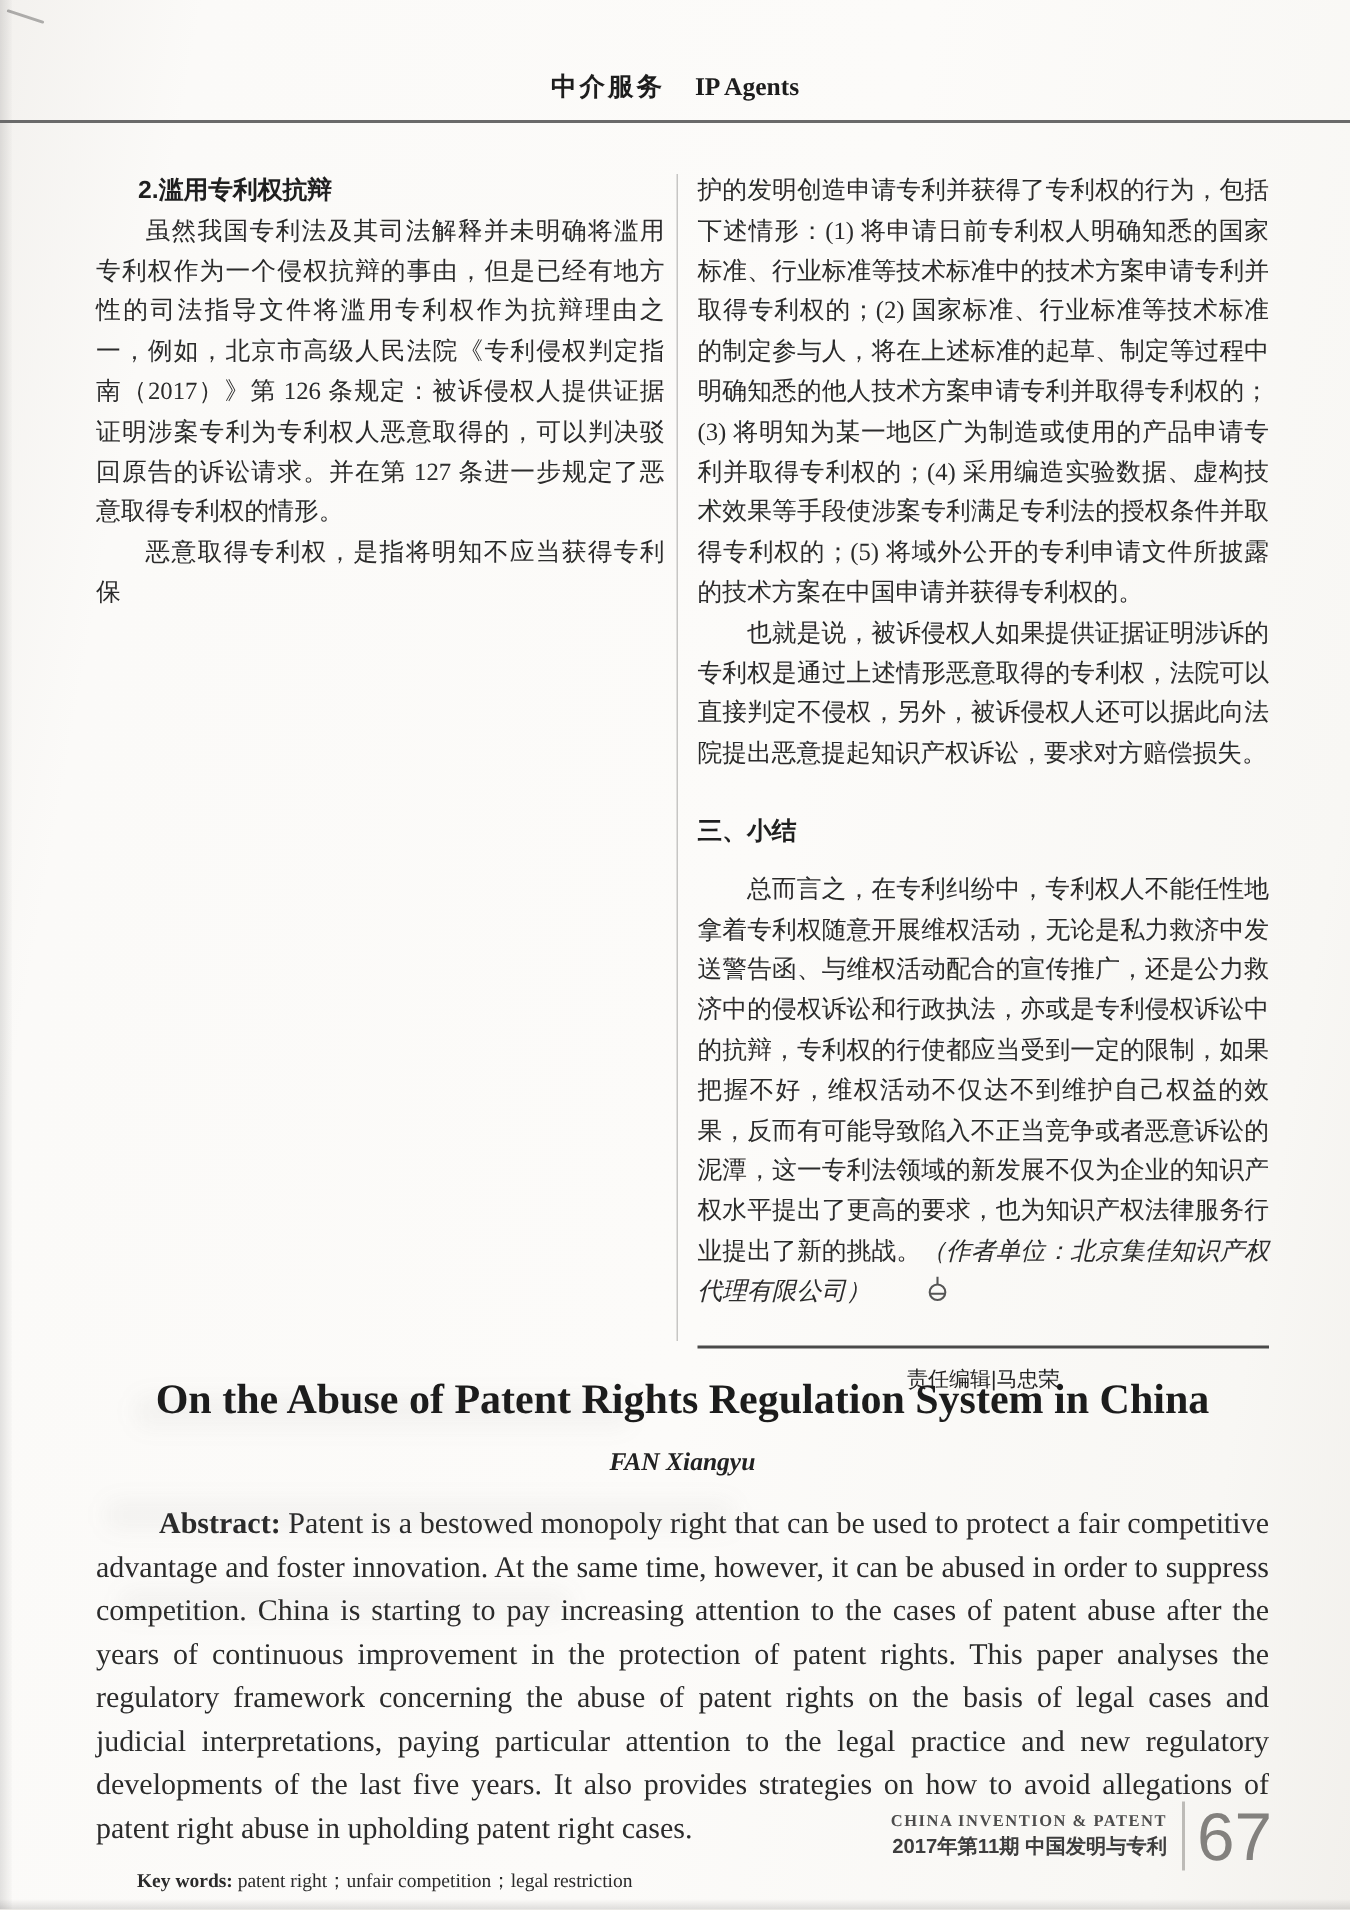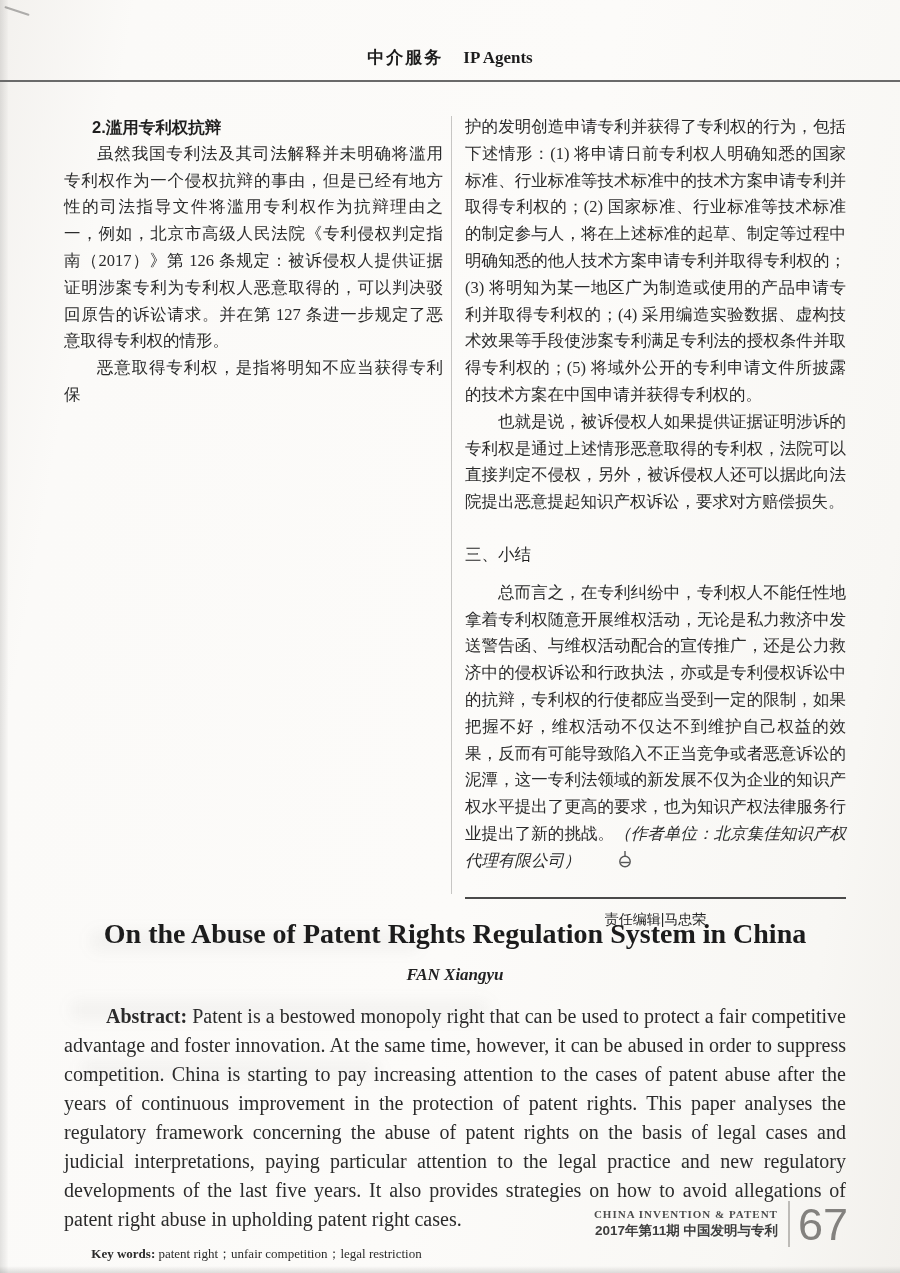--- a/index.html
+++ b/index.html
@@ -23,21 +23,21 @@
   .header .en{font-family:"Liberation Serif","DejaVu Serif",serif;font-weight:bold;font-size:17px;color:#1d1d1d;margin-left:16px;}
   .header-rule{position:absolute;top:80px;left:0;width:100%;height:2px;background:#6a6a6a;}
 
   .col{position:absolute;top:114px;font-size:16.5px;line-height:26.8px;text-align:justify;}
   .col p{margin:0;}
   .col-left{left:64px;width:379px;}
   .col-right{left:465px;width:381px;}
   .col-divider{position:absolute;left:451px;top:116px;height:778px;width:1px;background:rgba(60,60,60,0.28);}
   .indent{text-indent:2em;}
   .subhead{font-family:"Liberation Sans","DejaVu Sans",sans-serif;font-weight:bold;text-indent:1.7em;color:#1f1f1f;margin:1px 0;}
-  .sec-head{font-family:"Liberation Sans","DejaVu Sans",sans-serif;font-weight:normal;color:#1f1f1f;margin:25px 0 12px 0 !important;}
+  .sec-head{font-family:"Liberation Sans","DejaVu Sans",sans-serif;font-weight:bold;color:#1f1f1f;margin:25px 0 12px 0 !important;}
   .author-unit{font-style:italic;}
   .end-mark{display:inline-block;vertical-align:-2px;margin-left:4px;}
   .editor-block{margin-top:20px;border-top:2px solid #4a4a4a;padding-top:7px;
     font-family:"Liberation Sans","DejaVu Sans",sans-serif;font-weight:normal;font-size:14px;text-align:center;color:#222;}
 
   .english{position:absolute;left:64px;top:903px;width:782px;}
   .eng-title{text-align:center;font-weight:bold;font-size:28px;color:#1c1c1c;margin:15px 0 15px 0;}
   .eng-author{text-align:center;font-weight:bold;font-style:italic;font-size:17px;color:#222;margin:0 0 17px 0;}
   .eng-abstract{font-size:20px;line-height:29px;text-align:justify;margin:0;}
   .eng-abstract .lead-indent{display:inline-block;width:2.1em;}

